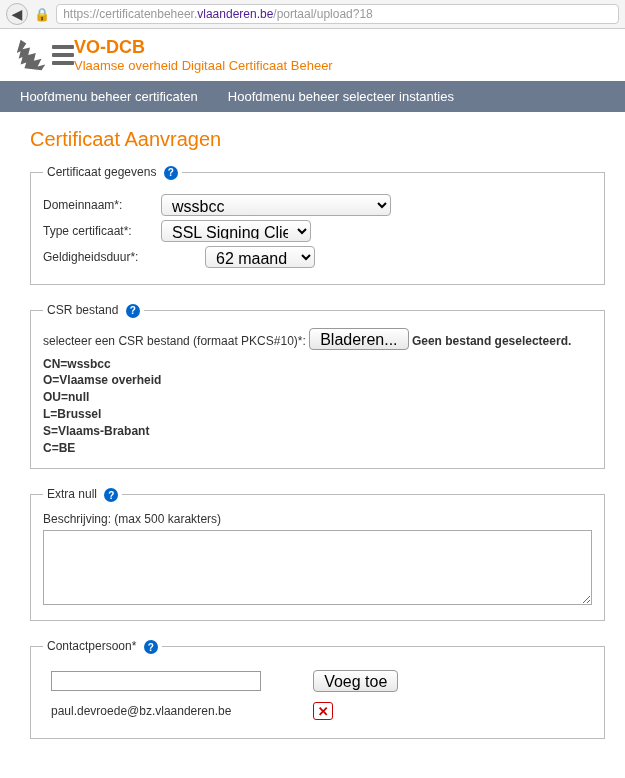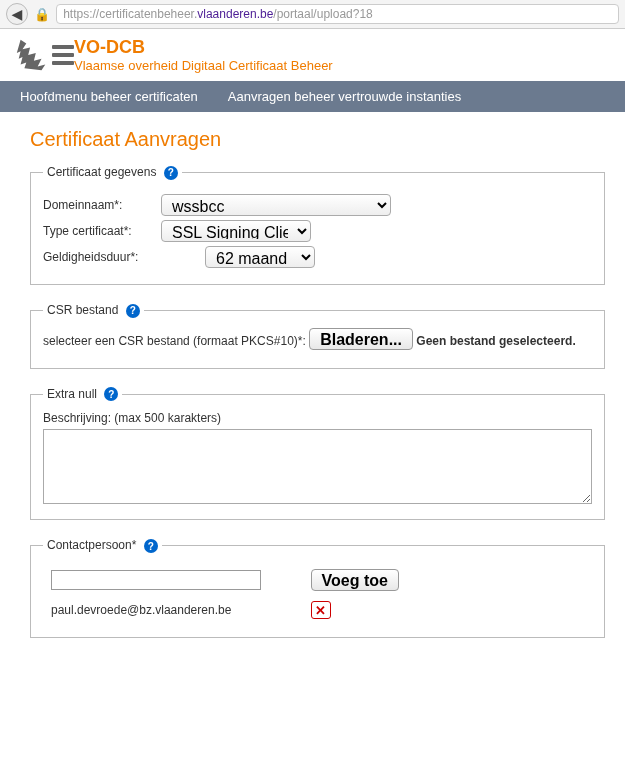--- a/index.html
+++ b/index.html
@@ -136,21 +136,21 @@
     line-height: 1.4;
     margin-top: 6px;
   }
   .btn {
     background: linear-gradient(#fff,#e8e8e8);
     border: 1px solid #999;
     border-radius: 4px;
     padding: 2px 10px;
     height: 22px;
     cursor: pointer;
-    font-weight: bold;
+    font-weight: normal;
   }
   .file-label { margin-left: 0; font-weight: bold; }
   .descrow { font-size: 12px; margin-bottom: 4px; }
   textarea {
     width: 100%;
     height: 75px;
     resize: both;
     border: 1px solid #aaa;
   }
   .contact-table {
@@ -207,21 +207,21 @@
       <span></span>
   </div>
   <div class="titleblock">
     <div class="appname">VO-DCB</div>
     <div class="subtitle">Vlaamse overheid Digitaal Certificaat Beheer</div>
   </div>
 </div>
 
 <div class="menubar">
   <span>Hoofdmenu beheer certificaten</span>
-  <span>Aanvragen beheer vertrouwde instanties</span>
+  <span>Hoofdmenu beheer selecteer instanties</span>
 </div>
 
 <div class="content">
   <div class="pagetitle">Certificaat Aanvragen</div>
 
   <fieldset>
     <legend>
       <span>Certificaat gegevens</span>
       <span class="helpicon">?</span>
     </legend>
@@ -247,20 +247,28 @@
 
   <fieldset>
     <legend>
       <span>CSR bestand</span>
       <span class="helpicon">?</span>
     </legend>
     <div class="csr-text">
       <span>selecteer een CSR bestand (formaat PKCS#10)*:</span>
       <button class="btn">Bladeren...</button>
       <span class="file-label">Geen bestand geselecteerd.</span>
+    </div>
+    <div class="csr-details">
+      <div>CN=wssbcc</div>
+      <div>O=Vlaamse overheid</div>
+      <div>OU=null</div>
+      <div>L=Brussel</div>
+      <div>S=Vlaams-Brabant</div>
+      <div>C=BE</div>
     </div>
   </fieldset>
 
   <fieldset>
     <legend>
       <span>Extra null</span>
       <span class="helpicon">?</span>
     </legend>
     <div class="descrow">Beschrijving: (max 500 karakters)</div>
     <textarea style=""></textarea>

